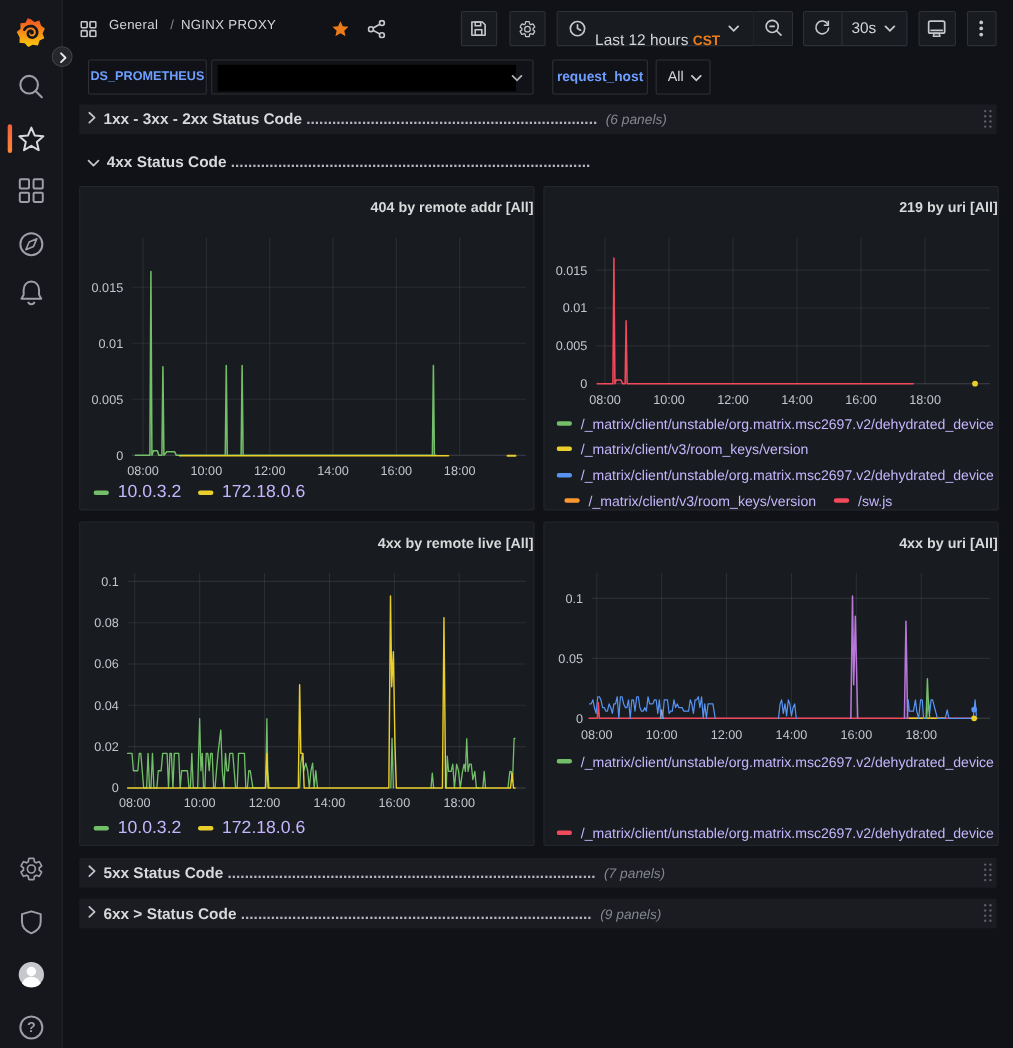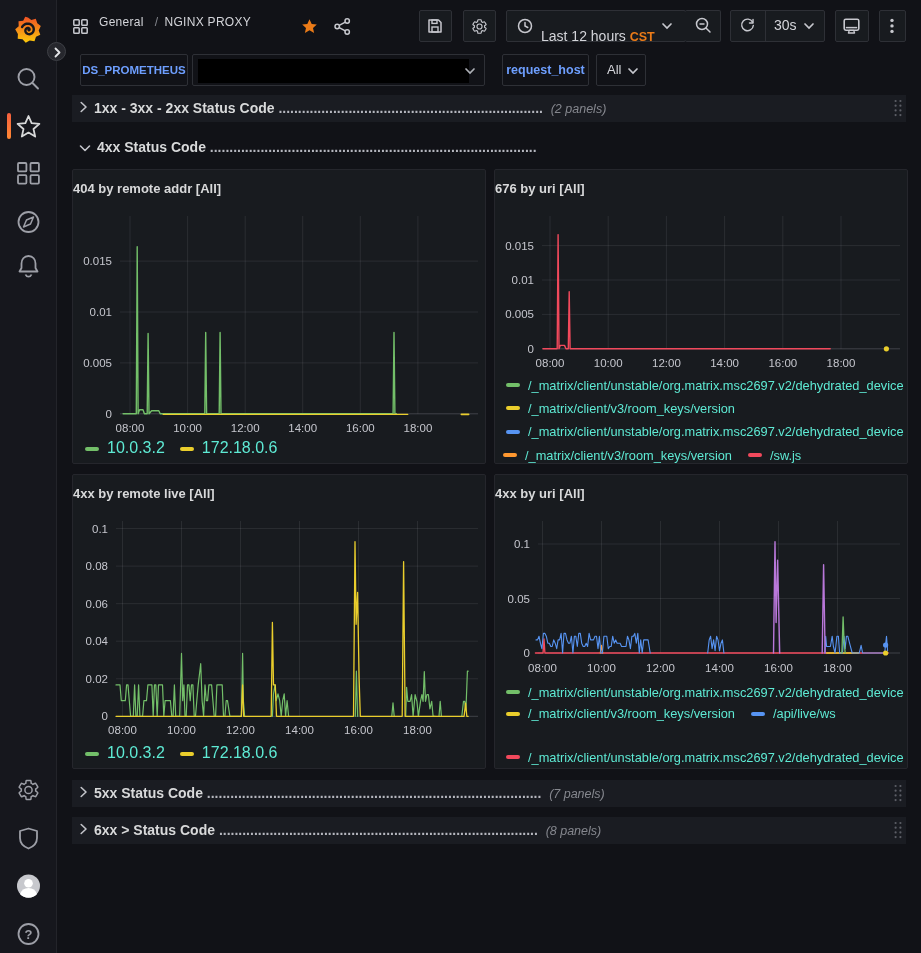--- a/index.html
+++ b/index.html
@@ -5,28 +5,28 @@
 .abs { position:absolute; }
 #sidebar { position:absolute; left:0; top:0; width:57px; height:953px; background:#16171d; border-right:1px solid #23242a; }
 .sbi { position:absolute; left:0; width:57px; text-align:center; }
 #expandbtn { position:absolute; left:47px; top:42px; width:19px; height:19px; border-radius:50%; background:#26272d; border:1px solid #3e4046; z-index:10; }
 #expandbtn svg { position:absolute; left:6px; top:4px; }
 #header { position:absolute; left:57px; top:0; width:864px; height:52px; }
 #submenu { position:absolute; left:57px; top:52px; width:864px; height:36px; }
 .btn { position:absolute; height:32px; top:10px; background:#181b1f; border:1px solid #2e3036; border-radius:2px; }
 .box { position:absolute; height:32px; top:2px; background:#111217; border:1px solid #2e3036; border-radius:2px; }
 .panel { position:absolute; width:414px; height:295px; background:#181b1f; border:1px solid #25262c; border-radius:2px; overflow:hidden; }
-.ptitle { position:absolute; left:0; right:0; top:11px; text-align:left; font-size:13px; font-weight:bold; color:#d8d9da; white-space:nowrap; }
+.ptitle { position:absolute; left:0; right:0; top:11px; text-align:right; font-size:13px; font-weight:bold; color:#d8d9da; white-space:nowrap; }
 .rowhdr { position:absolute; left:72px; width:834px; height:27px; color:#d8d9da; font-size:14px; font-weight:bold; line-height:27px; white-space:nowrap; overflow:hidden; }
 .rowbg { background:#1a1c22; }
 .rchev { margin:0 6px 0 7px; }
 .pcount { font-weight:normal; font-style:italic; color:#85878e; font-size:12.5px; }
 .legb { font-size:12.8px !important; } .leg { position:absolute; overflow:hidden; white-space:nowrap; font-size:16px; color:#c8c9d0; line-height:19px; }
 .sw { display:inline-block; width:14px; height:4px; border-radius:2px; margin-right:8px; vertical-align:2.5px; }
-.lt { color:#5eead4; }
+.lt { color:#c4b5fd; }
 .dotlead { color:#b5b6be; }
 </style></head>
 <body>
 <div id="sidebar">
   <svg class="sbi" style="top:16px" width="57" height="28" viewBox="0 0 57 28">
     <defs>
         <linearGradient id="glg" x1="0" y1="0" x2="0" y2="1">
       <stop offset="0" stop-color="#f05125"></stop>
           <stop offset="1" stop-color="#fbca0a"></stop>
     </linearGradient>
@@ -167,21 +167,21 @@
   <div class="box" style="left:445px;width:87px;text-align:center;line-height:30px;font-size:12.5px;font-weight:bold;color:#6e9fff">request_host</div>
   <div class="box" style="left:539px;width:50px;line-height:30px;font-size:13px;color:#d4d5da;padding-left:10px">All
     <svg style="position:absolute;right:6px;top:12px" width="12" height="8" viewBox="0 0 12 8">
         <path d="M2 2 L6 6 L10 2" fill="none" stroke="#c7c8ce" stroke-width="1.7" stroke-linecap="round"></path>
       </svg>
   </div>
 </div>
 
 <div class="rowhdr rowbg" style="top:95px"><svg class="rchev" width="9" height="12" viewBox="0 0 9 12">
       <path d="M2.2 1.5 L7 6 L2.2 10.5" fill="none" stroke="#c3c4ca" stroke-width="1.6" stroke-linecap="round" stroke-linejoin="round"></path>
-    </svg>1xx - 3xx - 2xx Status Code <span class="dotlead">....................................................................</span>&nbsp; <span class="pcount">(2 panels)</span></div>
+    </svg>1xx - 3xx - 2xx Status Code <span class="dotlead">....................................................................</span>&nbsp; <span class="pcount">(6 panels)</span></div>
 <div class="rowhdr" style="top:134px"><svg class="rchev" width="12" height="8" viewBox="0 0 12 8">
       <path d="M1.5 2 L6 6.5 L10.5 2" fill="none" stroke="#c3c4ca" stroke-width="1.6" stroke-linecap="round" stroke-linejoin="round"></path>
     </svg>4xx Status Code <span class="dotlead">....................................................................................</span></div>
 
 <div class="panel" style="left:72px;top:169px">
     <div class="ptitle">404 by remote addr [All]</div>
     <svg width="414" height="295" viewBox="0 0 414 295" style="position:absolute;left:0;top:0">
       <line x1="47" y1="192.9" x2="405" y2="192.9" stroke="rgba(204,204,220,0.10)" stroke-width="1"></line>
       <line x1="47" y1="142.0" x2="405" y2="142.0" stroke="rgba(204,204,220,0.10)" stroke-width="1"></line>
       <line x1="47" y1="91.1" x2="405" y2="91.1" stroke="rgba(204,204,220,0.10)" stroke-width="1"></line>
@@ -202,21 +202,21 @@
       <text x="229.7" y="261.5" text-anchor="middle" font-size="11.5" fill="#c5c6cd">14:00</text>
       <text x="287.3" y="261.5" text-anchor="middle" font-size="11.5" fill="#c5c6cd">16:00</text>
       <text x="344.9" y="261.5" text-anchor="middle" font-size="11.5" fill="#c5c6cd">18:00</text>
       <path d="M50.1 243.8L63.3 243.8L64.2 76.8L65.1 243.8L66.5 239.7L70.0 239.7L71.4 243.8L74.2 243.8L75.1 163.4L76.0 243.8L78.6 240.7L85.8 240.7L87.2 243.8L131.8 243.8L132.7 162.4L133.6 243.8L146.2 243.8L147.1 162.4L148.0 243.8L320.1 243.8L321.0 162.4L321.9 243.8L323.3 243.8" fill="none" stroke="#73bf69" stroke-width="1.4" stroke-linejoin="round" stroke-linecap="round"></path>
       <path d="M90.1 244.3L334.8 244.3" fill="none" stroke="#eace2c" stroke-width="1.3" stroke-linejoin="round" stroke-linecap="round"></path>
       <path d="M388.4 244.3L395.6 244.3" fill="none" stroke="#eace2c" stroke-width="1.8" stroke-linejoin="round" stroke-linecap="round"></path>
     </svg>
     <div class="leg" style="left:12px;top:268px;width:390px;height:19px"><span class="sw" style="background:#73bf69"></span><span class="lt">10.0.3.2</span><span style="display:inline-block;width:15px"></span><span class="sw" style="background:#eace2c"></span><span class="lt">172.18.0.6</span></div>
   </div>
 <div class="panel" style="left:494px;top:169px">
-    <div class="ptitle">676 by uri [All]</div>
+    <div class="ptitle">219 by uri [All]</div>
     <svg width="414" height="295" viewBox="0 0 414 295" style="position:absolute;left:0;top:0">
       <line x1="47" y1="144.4" x2="405" y2="144.4" stroke="rgba(204,204,220,0.10)" stroke-width="1"></line>
       <line x1="47" y1="110.0" x2="405" y2="110.0" stroke="rgba(204,204,220,0.10)" stroke-width="1"></line>
       <line x1="47" y1="75.6" x2="405" y2="75.6" stroke="rgba(204,204,220,0.10)" stroke-width="1"></line>
       <line x1="47" y1="178.8" x2="405" y2="178.8" stroke="rgba(204,204,220,0.22)" stroke-width="1"></line>
       <line x1="55.0" y1="46" x2="55.0" y2="178.8" stroke="rgba(204,204,220,0.10)" stroke-width="1"></line>
       <line x1="113.2" y1="46" x2="113.2" y2="178.8" stroke="rgba(204,204,220,0.10)" stroke-width="1"></line>
       <line x1="171.4" y1="46" x2="171.4" y2="178.8" stroke="rgba(204,204,220,0.10)" stroke-width="1"></line>
       <line x1="229.6" y1="46" x2="229.6" y2="178.8" stroke="rgba(204,204,220,0.10)" stroke-width="1"></line>
       <line x1="287.8" y1="46" x2="287.8" y2="178.8" stroke="rgba(204,204,220,0.10)" stroke-width="1"></line>
@@ -230,21 +230,21 @@
       <text x="171.4" y="197" text-anchor="middle" font-size="11.5" fill="#c5c6cd">12:00</text>
       <text x="229.6" y="197" text-anchor="middle" font-size="11.5" fill="#c5c6cd">14:00</text>
       <text x="287.8" y="197" text-anchor="middle" font-size="11.5" fill="#c5c6cd">16:00</text>
       <text x="346.0" y="197" text-anchor="middle" font-size="11.5" fill="#c5c6cd">18:00</text>
       <path d="M48.0 178.8L62.2 178.8L63.1 64.6L64.0 178.8L65.2 175.4L69.5 175.4L71.0 178.8L73.3 178.8L74.2 121.7L75.1 178.8L335.2 178.8" fill="none" stroke="#f2495c" stroke-width="1.4" stroke-linejoin="round" stroke-linecap="round"></path>
       <circle cx="391.4" cy="178.8" r="2.6" fill="#eace2c"></circle>
     </svg>
     <div class="leg legb" style="left:11px;top:205.5px;width:402px;height:21px"><span class="sw" style="background:#73bf69"></span><span class="lt">/_matrix/client/unstable/org.matrix.msc2697.v2/dehydrated_device</span></div>
     <div class="leg legb" style="left:11px;top:228.9px;width:402px;height:21px"><span class="sw" style="background:#eace2c"></span><span class="lt">/_matrix/client/v3/room_keys/version</span></div>
     <div class="leg legb" style="left:11px;top:252.3px;width:402px;height:21px"><span class="sw" style="background:#5794f2"></span><span class="lt">/_matrix/client/unstable/org.matrix.msc2697.v2/dehydrated_device</span></div>
-    <div class="leg legb" style="left:8px;top:275.7px;width:402px;height:21px"><span class="sw" style="background:#ff9830"></span><span class="lt">/_matrix/client/v3/room_keys/version</span><span style="display:inline-block;width:16px"></span><span class="sw" style="background:#f2495c"></span><span class="lt">/sw.js</span></div>
+    <div class="leg legb" style="left:18px;top:275.7px;width:402px;height:21px"><span class="sw" style="background:#ff9830"></span><span class="lt">/_matrix/client/v3/room_keys/version</span><span style="display:inline-block;width:16px"></span><span class="sw" style="background:#f2495c"></span><span class="lt">/sw.js</span></div>
   </div>
 <div class="panel" style="left:72px;top:474px">
     <div class="ptitle">4xx by remote live [All]</div>
     <svg width="414" height="295" viewBox="0 0 414 295" style="position:absolute;left:0;top:0">
       <line x1="43" y1="203.75" x2="405" y2="203.75" stroke="rgba(204,204,220,0.10)" stroke-width="1"></line>
       <line x1="43" y1="166.2" x2="405" y2="166.2" stroke="rgba(204,204,220,0.10)" stroke-width="1"></line>
       <line x1="43" y1="128.65" x2="405" y2="128.65" stroke="rgba(204,204,220,0.10)" stroke-width="1"></line>
       <line x1="43" y1="91.1" x2="405" y2="91.1" stroke="rgba(204,204,220,0.10)" stroke-width="1"></line>
       <line x1="43" y1="53.55" x2="405" y2="53.55" stroke="rgba(204,204,220,0.10)" stroke-width="1"></line>
       <line x1="43" y1="241.3" x2="405" y2="241.3" stroke="rgba(204,204,220,0.22)" stroke-width="1"></line>
@@ -304,30 +304,29 @@
       <path d="M41.0 164.9L42.5 164.9L44.0 161.2L45.4 168.2L46.9 173.6L48.4 158.4L49.9 158.4L51.3 161.2L52.8 168.2L54.3 168.2L55.8 171.5L57.2 171.5L58.7 164.9L60.2 168.2L61.7 173.6L63.1 164.9L64.6 164.9L66.1 158.4L67.6 178.0L69.0 158.4L70.5 158.4L72.0 164.9L73.5 168.2L74.9 168.2L76.4 161.2L77.9 178.0L79.4 161.2L80.8 161.2L82.3 171.5L83.8 158.4L85.3 158.4L86.7 168.2L88.2 171.5L89.7 171.5L91.2 168.2L92.6 171.5L94.1 158.4L95.6 164.9L97.1 164.9L98.5 164.9L100.0 161.2L101.5 161.2L103.0 173.6L104.4 161.2L105.9 178.0L107.4 178.0L108.9 161.2L110.3 161.2L111.8 161.2L113.3 173.6L114.8 171.5L116.2 171.5L117.7 161.2L119.2 168.2L120.7 164.9L122.1 168.2L123.6 168.2L125.1 168.2L126.6 171.5L128.0 171.5L129.5 171.5L131.0 171.5L132.5 161.2L133.9 164.9L135.4 173.6L136.9 161.2L138.4 161.2L139.8 158.4L141.3 168.2L142.8 158.4L144.3 178.0L145.7 164.9L147.2 178.0L148.7 164.9L150.2 164.9L151.6 164.9L153.1 164.9L155.2 178.0" fill="none" stroke="#5794f2" stroke-width="1.1" stroke-linejoin="round" stroke-linecap="round"></path>
       <path d="M212.7 178.0L214.2 164.9L215.6 161.2L217.1 173.6L218.6 164.9L220.1 175.8L221.6 161.2L223.0 164.9L224.5 175.8L226.0 168.2L227.4 164.9L228.9 178.0" fill="none" stroke="#5794f2" stroke-width="1.1" stroke-linejoin="round" stroke-linecap="round"></path>
       <path d="M329.8 178.0L330.7 161.2L331.6 171.5L333.6 171.5L335.4 171.5L337.2 161.2L338.4 171.5L340.1 178.0L341.9 161.2L343.4 161.2L344.6 178.0L347.5 178.0L349.0 161.2L350.2 173.6L351.4 161.2L352.8 161.2L354.9 169.3L357.2 178.0L364.3 178.0L366.1 170.4L367.6 178.0L388.2 178.0L389.7 178.0L391.5 161.2L392.6 175.8" fill="none" stroke="#5794f2" stroke-width="1.1" stroke-linejoin="round" stroke-linecap="round"></path>
       <path d="M278.5 178.0L280.0 66.8L281.1 147.5L282.6 85.3L284.7 178.0" fill="none" stroke="#b877d9" stroke-width="1.4" stroke-linejoin="round" stroke-linecap="round"></path>
       <path d="M327.2 178.0L328.6 89.7L330.1 178.0" fill="none" stroke="#b877d9" stroke-width="1.4" stroke-linejoin="round" stroke-linecap="round"></path>
       <path d="M346.9 178.0L348.1 142.0L349.0 164.9L350.2 178.0" fill="none" stroke="#73bf69" stroke-width="1.3" stroke-linejoin="round" stroke-linecap="round"></path>
       <circle cx="390.6" cy="170.0" r="2.6" fill="#5794f2"></circle>
       <circle cx="390.6" cy="178.0" r="2.6" fill="#eace2c"></circle>
     </svg>
     <div class="leg legb" style="left:11px;top:207.5px;width:402px;height:20px"><span class="sw" style="background:#73bf69"></span><span class="lt">/_matrix/client/unstable/org.matrix.msc2697.v2/dehydrated_device</span></div>
-    <div class="leg legb" style="left:11px;top:229.3px;width:402px;height:20px"><span class="sw" style="background:#eace2c"></span><span class="lt">/_matrix/client/v3/room_keys/version</span><span style="display:inline-block;width:16px"></span><span class="sw" style="background:#5794f2"></span><span class="lt">/api/live/ws</span></div>
     <div class="leg legb" style="left:11px;top:272.9px;width:402px;height:20px"><span class="sw" style="background:#f2495c"></span><span class="lt">/_matrix/client/unstable/org.matrix.msc2697.v2/dehydrated_device</span></div>
   </div>
 
 <div class="rowhdr rowbg" style="top:780px"><svg class="rchev" width="9" height="12" viewBox="0 0 9 12">
       <path d="M2.2 1.5 L7 6 L2.2 10.5" fill="none" stroke="#c3c4ca" stroke-width="1.6" stroke-linecap="round" stroke-linejoin="round"></path>
     </svg>5xx Status Code <span class="dotlead">......................................................................................</span>&nbsp; <span class="pcount">(7 panels)</span></div>
 <div class="rowhdr rowbg" style="top:817px"><svg class="rchev" width="9" height="12" viewBox="0 0 9 12">
       <path d="M2.2 1.5 L7 6 L2.2 10.5" fill="none" stroke="#c3c4ca" stroke-width="1.6" stroke-linecap="round" stroke-linejoin="round"></path>
-    </svg>6xx &gt; Status Code <span class="dotlead">..................................................................................</span>&nbsp; <span class="pcount">(8 panels)</span></div>
+    </svg>6xx &gt; Status Code <span class="dotlead">..................................................................................</span>&nbsp; <span class="pcount">(9 panels)</span></div>
 
 <svg class="abs" style="left:893px;top:99px" width="10" height="18" viewBox="0 0 10 18">
     <circle cx="2.6" cy="2" r="1.1" fill="#5c5e66"></circle>
     <circle cx="7.4" cy="2" r="1.1" fill="#5c5e66"></circle>
     <circle cx="2.6" cy="6.7" r="1.1" fill="#5c5e66"></circle>
     <circle cx="7.4" cy="6.7" r="1.1" fill="#5c5e66"></circle>
     <circle cx="2.6" cy="11.4" r="1.1" fill="#5c5e66"></circle>
     <circle cx="7.4" cy="11.4" r="1.1" fill="#5c5e66"></circle>
     <circle cx="2.6" cy="16.1" r="1.1" fill="#5c5e66"></circle>
     <circle cx="7.4" cy="16.1" r="1.1" fill="#5c5e66"></circle>

